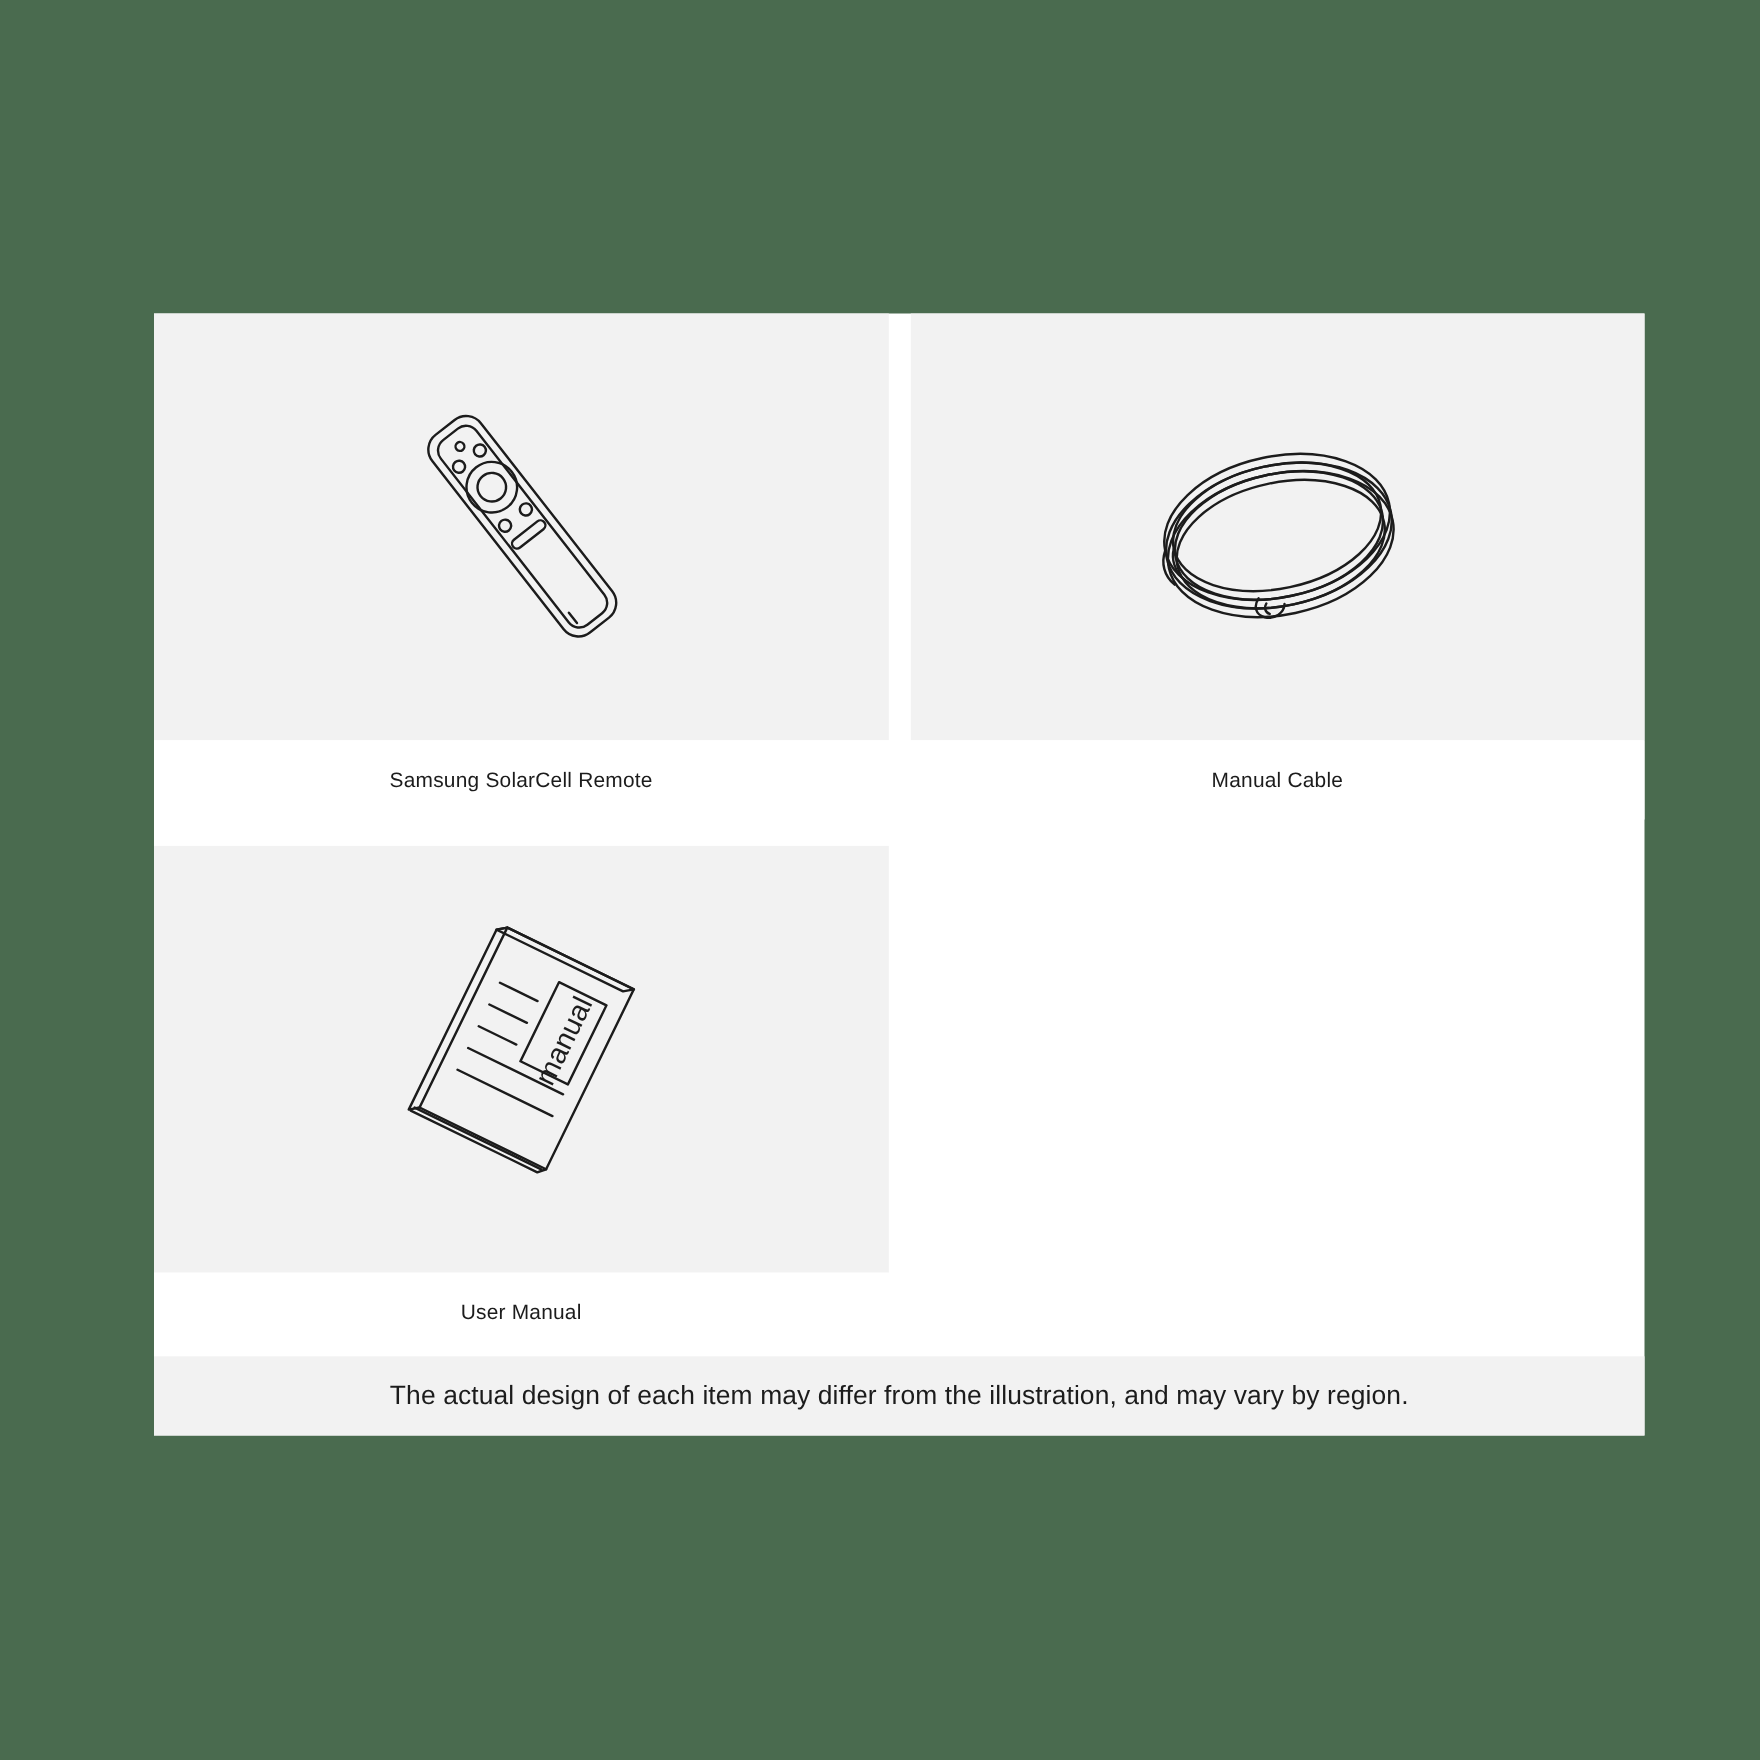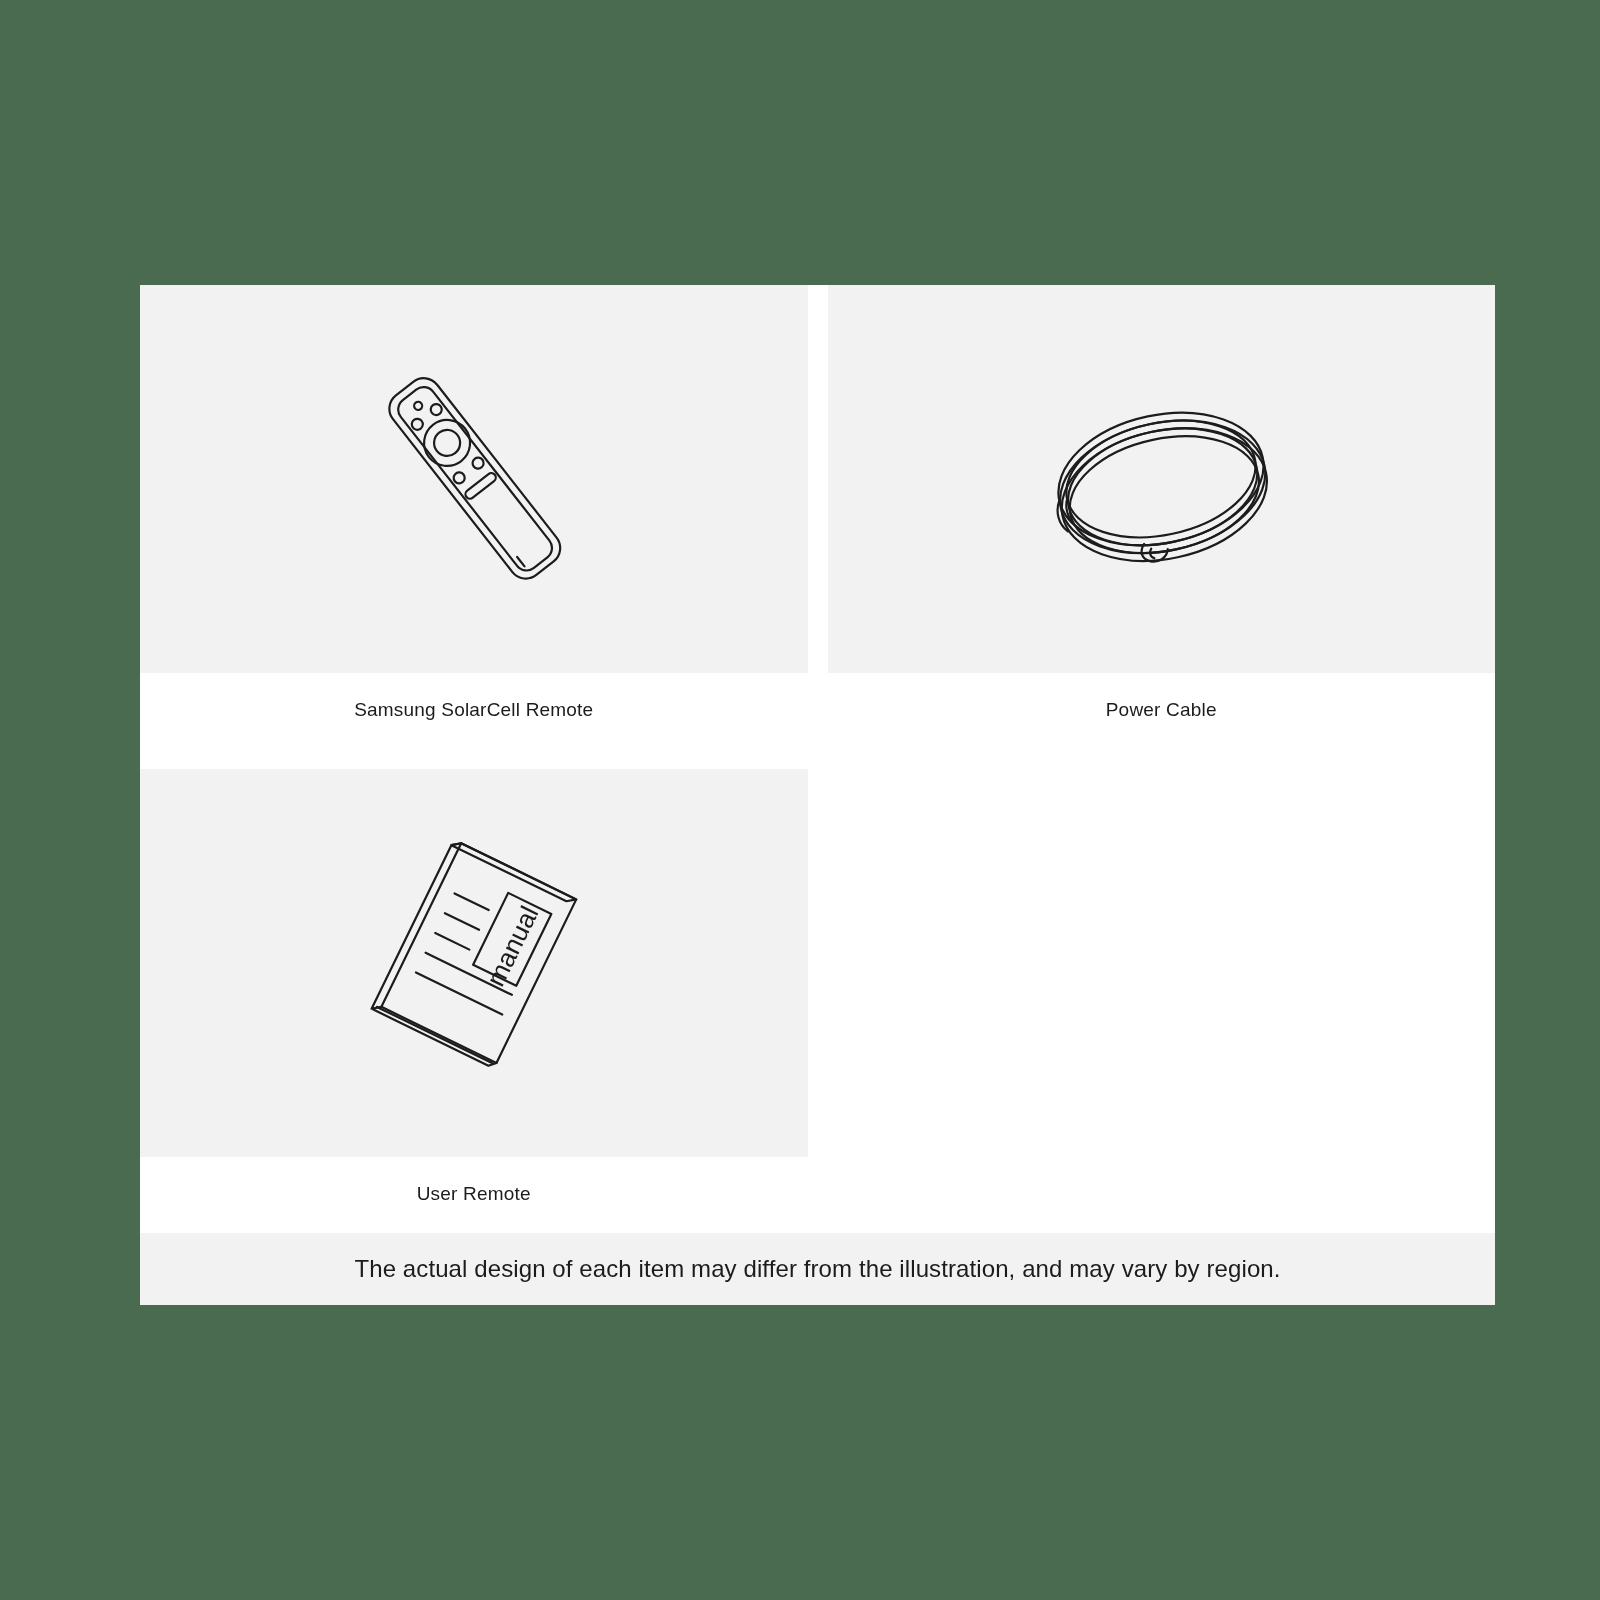--- a/index.html
+++ b/index.html
@@ -114,21 +114,21 @@
               <ellipse cx="150" cy="166" rx="104" ry="64"></ellipse>
               <ellipse cx="150" cy="166" rx="96" ry="56"></ellipse>
               <path d="M46 150 C 40 160, 40 172, 48 182"></path>
               <path d="M54 150 C 50 158, 50 170, 58 180"></path>
               <path d="M120 210 c -6 6, -6 14, 2 18 c 8 4, 18 0, 20 -8"></path>
               <path d="M126 216 c -3 3, -3 8, 1 10"></path>
             </g>
           </svg>
         </span>
       </div>
-      <div class="caption">Power Cable</div>
+      <div class="caption">Manual Cable</div>
     </div>
 
     <div class="cell row2">
       <div class="imgbox">
         <span>
           <svg width="300" height="300" viewBox="0 0 300 300" fill="none" stroke="#1c1c1c" stroke-width="2.2" stroke-linejoin="round" stroke-linecap="round">
             <g transform="rotate(26 150 150)">
               <rect x="86" y="48" width="128" height="182"></rect>
               <path d="M86 230 l -8 6 l 0 -182 l 8 -6"></path>
               <path d="M78 54 l 128 0 l 8 -6 l -128 0 z"></path>
@@ -138,21 +138,21 @@
               <line x1="102" y1="96" x2="140" y2="96"></line>
               <line x1="102" y1="118" x2="140" y2="118"></line>
               <line x1="102" y1="140" x2="140" y2="140"></line>
               <line x1="102" y1="162" x2="198" y2="162"></line>
               <line x1="102" y1="184" x2="198" y2="184"></line>
               <text x="186" y="118" transform="rotate(-90 186 118)" font-family="'Liberation Sans', sans-serif" font-size="26" fill="#1c1c1c" stroke="none" text-anchor="middle">manual</text>
             </g>
           </svg>
         </span>
       </div>
-      <div class="caption">User Remote</div>
+      <div class="caption">User Manual</div>
     </div>
 
     <div class="cell empty">
       <div class="imgbox"></div>
       <div class="caption">&nbsp;</div>
     </div>
 
   </div>
 
   <div class="footer">The actual design of each item may differ from the illustration, and may vary by region.</div>

